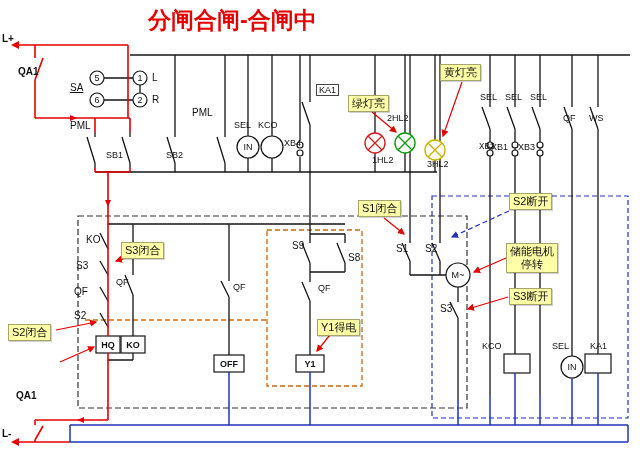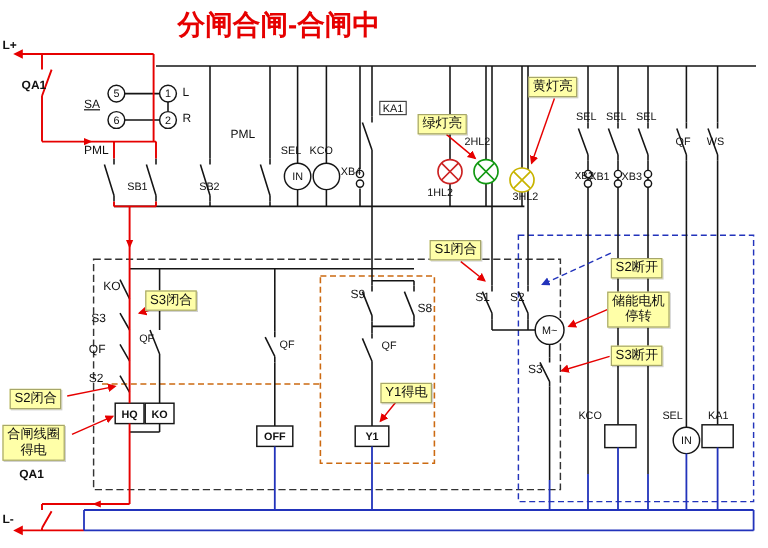--- a/index.html
+++ b/index.html
@@ -171,21 +171,21 @@
       <span class="lbl " style="left: 70px; top: 120px;">PML</span>
       <span class="lbl xs" style="left: 106px; top: 150px;">SB1</span>
       <span class="lbl xs" style="left: 166px; top: 150px;">SB2</span>
       <span class="lbl " style="left: 192px; top: 107px;">PML</span>
       <span class="lbl xs" style="left: 234px; top: 120px;">SEL</span>
       <span class="lbl xs" style="left: 258px; top: 120px;">KCO</span>
       <span class="lbl cc xs" style="left: 248px; top: 147px;">IN</span>
       <span class="lbl xs" style="left: 284px; top: 138px;">XB4</span>
       <span class="lbl boxed xs" style="left: 316px; top: 84px;">KA1</span>
       <span class="lbl xs" style="left: 387px; top: 113px;">2HL2</span>
-      <span class="lbl xs" style="left: 356px; top: 155px;">1HL2</span>
+      <span class="lbl xs" style="left: 372px; top: 155px;">1HL2</span>
       <span class="lbl xs" style="left: 427px; top: 159px;">3HL2</span>
       <span class="lbl xs" style="left: 480px; top: 92px;">SEL</span>
       <span class="lbl xs" style="left: 505px; top: 92px;">SEL</span>
       <span class="lbl xs" style="left: 530px; top: 92px;">SEL</span>
       <span class="lbl xs" style="left: 563px; top: 113px;">QF</span>
       <span class="lbl xs" style="left: 589px; top: 113px;">WS</span>
       <span class="lbl xs" style="left: 491px; top: 142px;">XB1</span>
       <span class="lbl xs" style="left: 479px; top: 142px; font-family: Liberation Mono, monospace;">XB2</span>
       <span class="lbl xs" style="left: 518px; top: 142px;">XB3</span>
       <span class="lbl " style="left: 86px; top: 234px;">KO</span>
@@ -215,39 +215,35 @@
   <div class="layer">
       <div class="callout" style="left: 348px; top: 95px;">
         <div>绿灯亮</div>
       </div>
       <div class="callout" style="left: 440px; top: 64px;">
         <div>黄灯亮</div>
       </div>
       <div class="callout" style="left: 358px; top: 200px;">
         <div>S1闭合</div>
       </div>
-      <div class="callout" style="left: 509px; top: 215px;">
+      <div class="callout" style="left: 509px; top: 193px;">
         <div>S2断开</div>
       </div>
       <div class="callout" style="left: 506px; top: 243px;">
         <div>储能电机</div>
         <div>停转</div>
       </div>
       <div class="callout" style="left: 509px; top: 288px; text-align: center;">
         <div>S3断开</div>
       </div>
       <div class="callout" style="left: 121px; top: 242px;">
         <div>S3闭合</div>
       </div>
       <div class="callout" style="left: 8px; top: 324px;">
         <div>S2闭合</div>
       </div>
-      <div class="callout" style="left: 2px; top: 354px;">
-        <div>合闸线圈</div>
-        <div>得电</div>
-      </div>
       <div class="callout" style="left: 317px; top: 319px;">
         <div>Y1得电</div>
       </div>
     </div>
 
   <span class="title-name">分闸合闸-合闸中</span>
 </div>
 
 </body></html>

